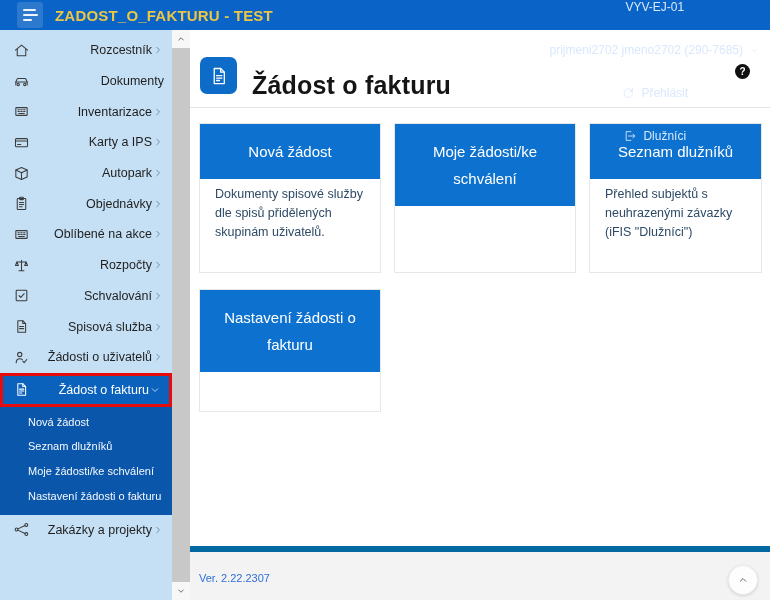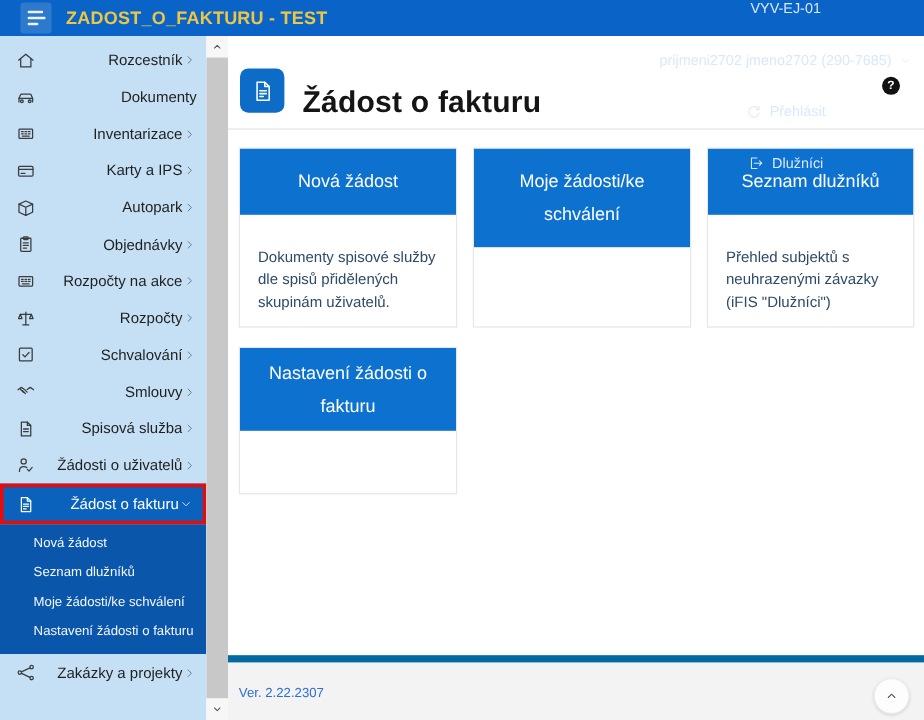--- a/index.html
+++ b/index.html
@@ -61,21 +61,21 @@
     font-size:25px;font-weight:700;color:#151515;letter-spacing:.2px;}
   .help-btn{position:absolute;left:545px;top:34px;width:15px;height:15px;border-radius:50%;background:#111;
     color:#fff;display:flex;align-items:center;justify-content:center;font-size:10px;font-weight:700;cursor:pointer;}
 
   
   .cards{position:absolute;top:93px;left:9px;display:grid;
     grid-template-columns:182px 182px 173px;grid-template-rows:150px 123px;column-gap:13px;row-gap:16px;}
   .card{border:1px solid #e7e7e7;background:#fff;display:flex;flex-direction:column;cursor:pointer;box-sizing:border-box;}
   .card-head{background:#0d72cf;color:#fff;min-height:55px;box-sizing:border-box;padding:14px 14px;
     display:flex;align-items:center;justify-content:center;text-align:center;font-size:15px;line-height:27px;}
-  .card-body{flex:1;padding:26px 15px;color:#2d4a66;font-size:12.5px;line-height:19px;}
+  .card-body{flex:1;padding:6px 15px;color:#2d4a66;font-size:12.5px;line-height:19px;}
 
   
   .footer{position:absolute;top:516px;left:0;width:580px;height:54px;background:#f3f3f3;border-top:6px solid #0369a1;}
   .version{position:absolute;left:9px;top:20px;font-size:11px;color:#2e6fd6;cursor:pointer;}
   .scrolltop{position:absolute;left:538px;top:13px;width:28px;height:28px;border-radius:50%;background:#fdfdfd;
     border:1px solid #ececec;box-shadow:0 1px 3px rgba(0,0,0,.14);display:flex;align-items:center;justify-content:center;
     color:#555;cursor:pointer;}
   .scrolltop svg{width:12px;height:12px;stroke-width:1.8;}
 </style>
 </head>
@@ -203,21 +203,21 @@
           </svg>
         </span>
       </div>
       <div class="side-item">
         <span class="s-ico">
           <svg viewBox="0 0 24 24" width="100%" height="100%">
             <rect x="4" y="6.5" width="16" height="11" rx="1"></rect>
             <path d="M7 9.5 H9 M11 9.5 H13 M15 9.5 H17 M7 12 H9 M11 12 H13 M15 12 H17 M8 14.8 H16"></path>
           </svg>
         </span>
-        <span class="s-label">Rozpočty na akce</span>
+        <span class="s-label">Oblíbené na akce</span>
         <span class="s-chev">
           <svg viewBox="0 0 24 24" width="100%" height="100%">
             <path d="M9.5 6.5 L15 12 L9.5 17.5"></path>
           </svg>
         </span>
       </div>
       <div class="side-item">
         <span class="s-ico">
           <svg viewBox="0 0 24 24" width="100%" height="100%">
             <path d="M12 4.5 V19.5 M8.5 19.5 H15.5 M5.5 7 H18.5"></path>
@@ -233,33 +233,20 @@
         </span>
       </div>
       <div class="side-item">
         <span class="s-ico">
           <svg viewBox="0 0 24 24" width="100%" height="100%">
             <rect x="4.5" y="4.5" width="15" height="15" rx="1.2"></rect>
             <path d="M8.5 12.2 L11 14.7 L15.8 9.5"></path>
           </svg>
         </span>
         <span class="s-label">Schvalování</span>
-        <span class="s-chev">
-          <svg viewBox="0 0 24 24" width="100%" height="100%">
-            <path d="M9.5 6.5 L15 12 L9.5 17.5"></path>
-          </svg>
-        </span>
-      </div>
-      <div class="side-item">
-        <span class="s-ico">
-          <svg viewBox="0 0 24 24" width="100%" height="100%">
-            <path d="M2.8 9.5 L6.8 6.8 L10.4 9.2 M21.2 9.5 L17.2 6.8 L13.6 9.2 M10.4 9.2 L13.6 12.4 M8.2 10.8 L11.4 14 M6 9.3 L9.2 12.5"></path>
-          </svg>
-        </span>
-        <span class="s-label">Smlouvy</span>
         <span class="s-chev">
           <svg viewBox="0 0 24 24" width="100%" height="100%">
             <path d="M9.5 6.5 L15 12 L9.5 17.5"></path>
           </svg>
         </span>
       </div>
       <div class="side-item">
         <span class="s-ico">
           <svg viewBox="0 0 24 24" width="100%" height="100%">
             <path d="M6.8 3.8 H13.8 L17.8 7.8 V20.2 H6.8 Z"></path>

